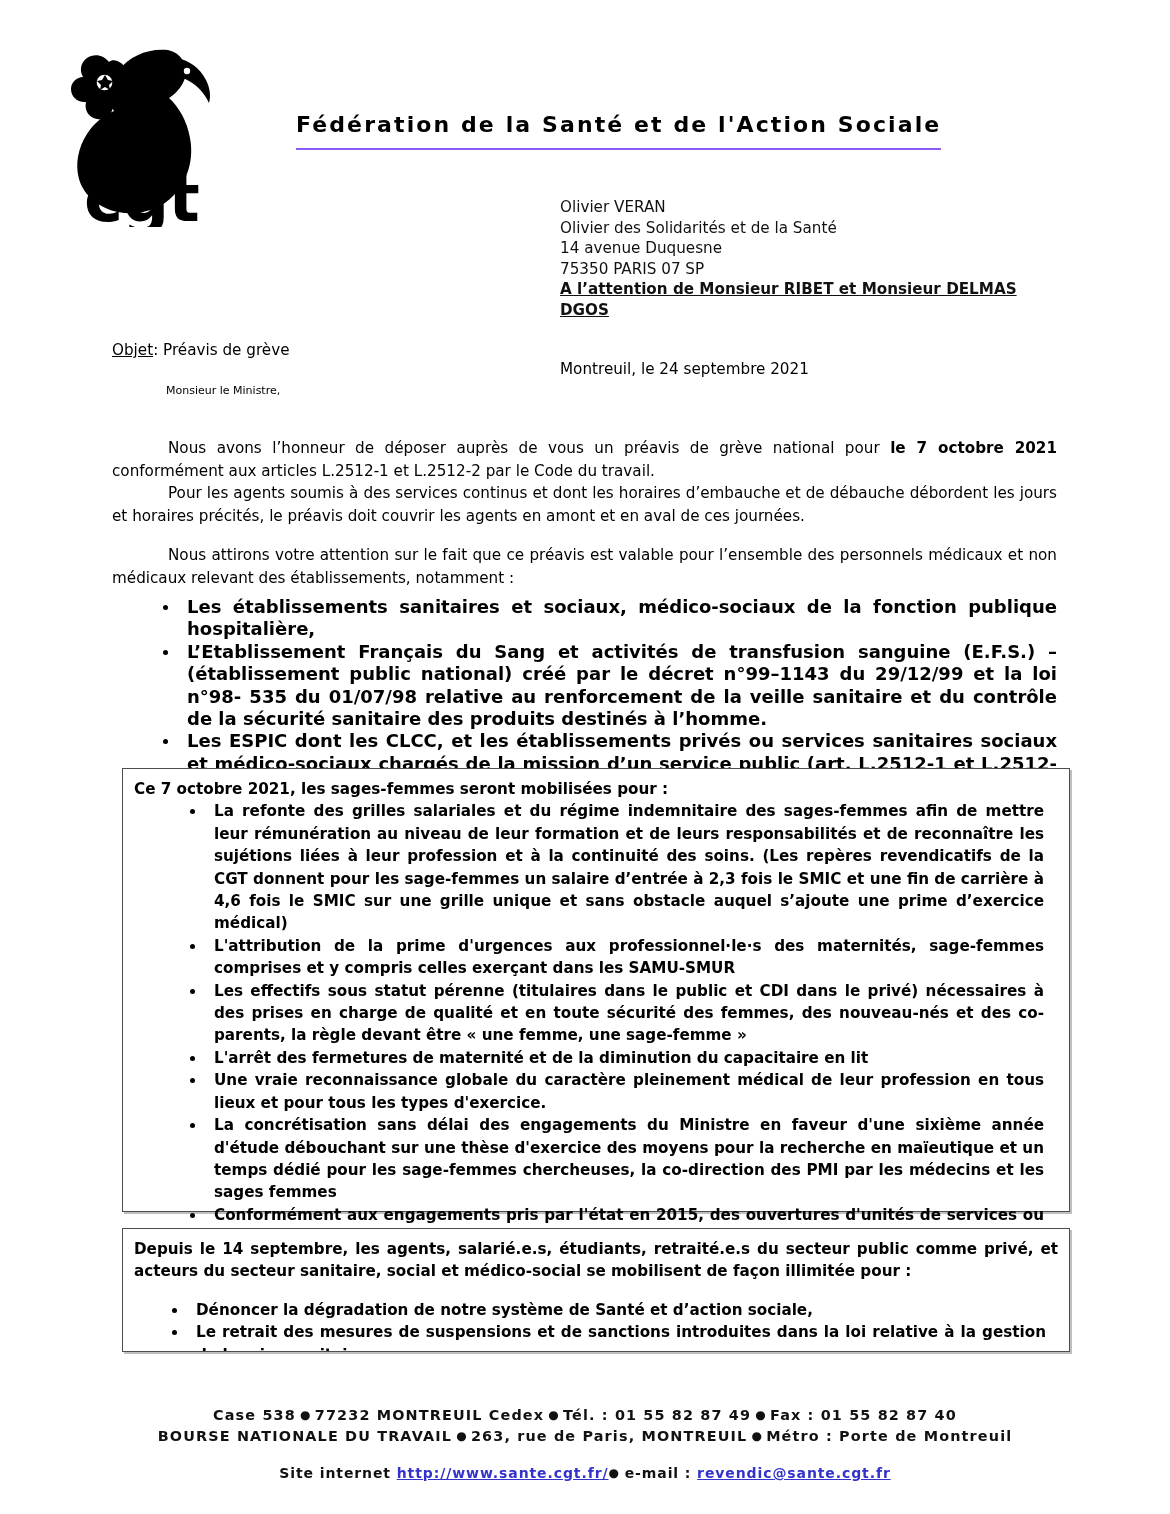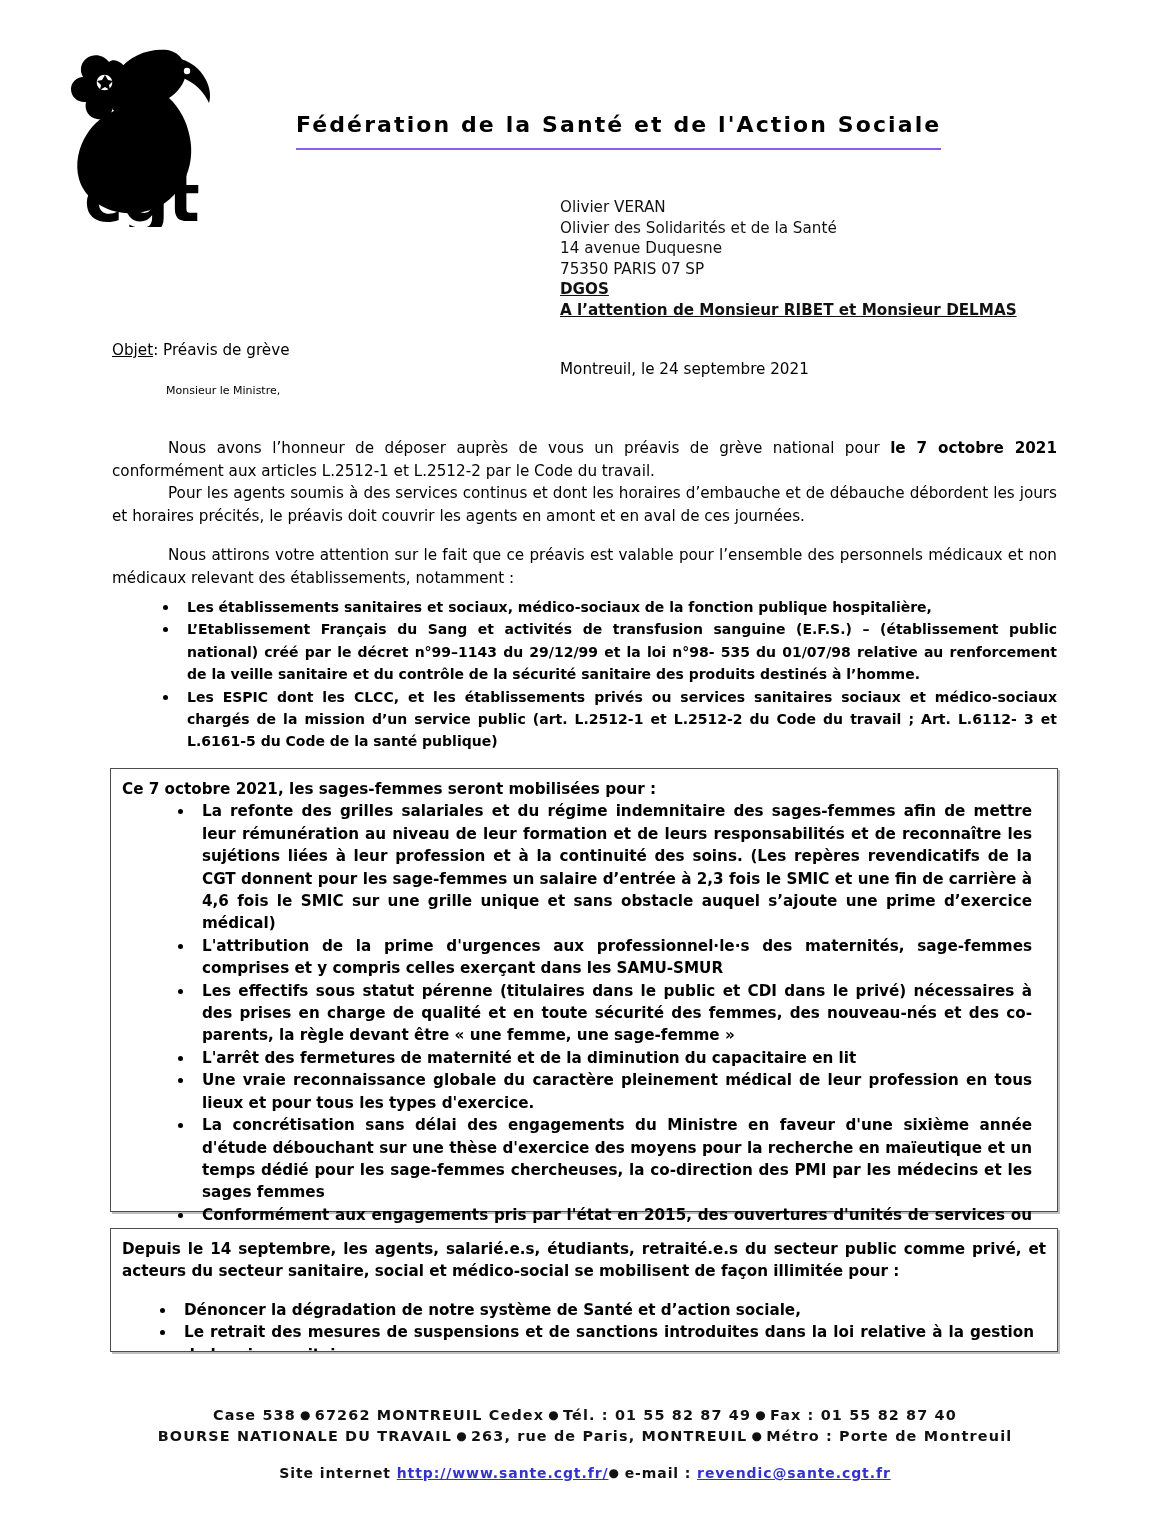--- a/index.html
+++ b/index.html
@@ -136,31 +136,32 @@
     height: 5px;
     background: #000;
     border-radius: 50%;
   }
 
   .top-list {
     position: absolute;
     left: 145px;
     top: 596px;
     width: 912px;
-    font-size: 14px;
+    font-size: 18px;
     line-height: 22.4px;
   }
 
   
   .box {
     position: absolute;
     box-sizing: border-box;
     border: 1px solid #4d4d4d;
     background: #ffffff;
     box-shadow: 2px 2px 0 0 #bfbfbf;
+    margin-left: 12px;
   }
   .box-1 {
     left: 110px;
     top: 768px;
     width: 948px;
     height: 444px;
     padding: 9px 11px 6px 11px;
   }
   .box-2 {
     left: 110px;
@@ -275,22 +276,22 @@
     </div>
 
     <div class="fed-title">Fédération de la Santé et de l'Action Sociale</div>
   </div>
 
   <div class="address">
     <div class="ln">Olivier VERAN</div>
     <div class="ln">Olivier des Solidarités et de la Santé</div>
     <div class="ln">14 avenue Duquesne</div>
     <div class="ln">75350 PARIS 07 SP</div>
+    <span class="attn">A l’attention de Monsieur RIBET et Monsieur DELMAS</span>
     <span class="attn">DGOS</span>
-    <span class="attn">A l’attention de Monsieur RIBET et Monsieur DELMAS</span>
   </div>
 
   <div class="objet">
     <span class="u">Objet</span><span>: Préavis de grève</span>
   </div>
 
   <div class="date">Montreuil, le 24 septembre 2021</div>
 
   <div class="salutation">Monsieur le Ministre,</div>
 
@@ -323,20 +324,20 @@
     <p class="box-lead">Depuis le 14 septembre, les agents, salarié.e.s, étudiants, retraité.e.s du secteur public comme privé, et acteurs du secteur sanitaire, social et médico-social se mobilisent de façon illimitée pour :</p>
     <ul class="blist" id="mobilisation-list">
         <li>Dénoncer la dégradation de notre système de Santé et d’action sociale,</li>
         <li>Le retrait des mesures de suspensions et de sanctions introduites dans la loi relative à la gestion de la crise sanitaire,</li>
         <li>Une vaccination éclairée et consentie,</li>
         <li>Le libre accès aux soins pour tous les patients et la population,</li>
       </ul>
   </div>
 
   <div class="footer">
-    <div class="fline" id="footer-line-1"><span>Case 538</span><span class="dot"> ● </span><span>67262 MONTREUIL Cedex</span><span class="dot"> ● </span><span>Tél. : 01 55 82 87 49</span><span class="dot"> ● </span><span>Fax : 01 55 82 87 40</span></div>
+    <div class="fline" id="footer-line-1"><span>Case 538</span><span class="dot"> ● </span><span>77232 MONTREUIL Cedex</span><span class="dot"> ● </span><span>Tél. : 01 55 82 87 49</span><span class="dot"> ● </span><span>Fax : 01 55 82 87 40</span></div>
     <div class="fline" id="footer-line-2"><span>BOURSE NATIONALE DU TRAVAIL</span><span class="dot"> ● </span><span>263, rue de Paris, MONTREUIL</span><span class="dot"> ● </span><span>Métro : Porte de Montreuil</span></div>
     <div class="web">
       <span>Site internet </span><a href="#">http://www.sante.cgt.fr/</a><span class="dot">●</span><span> e-mail : </span><a href="#">revendic@sante.cgt.fr</a>
     </div>
   </div>
 
 </div>
 
 </body></html>

